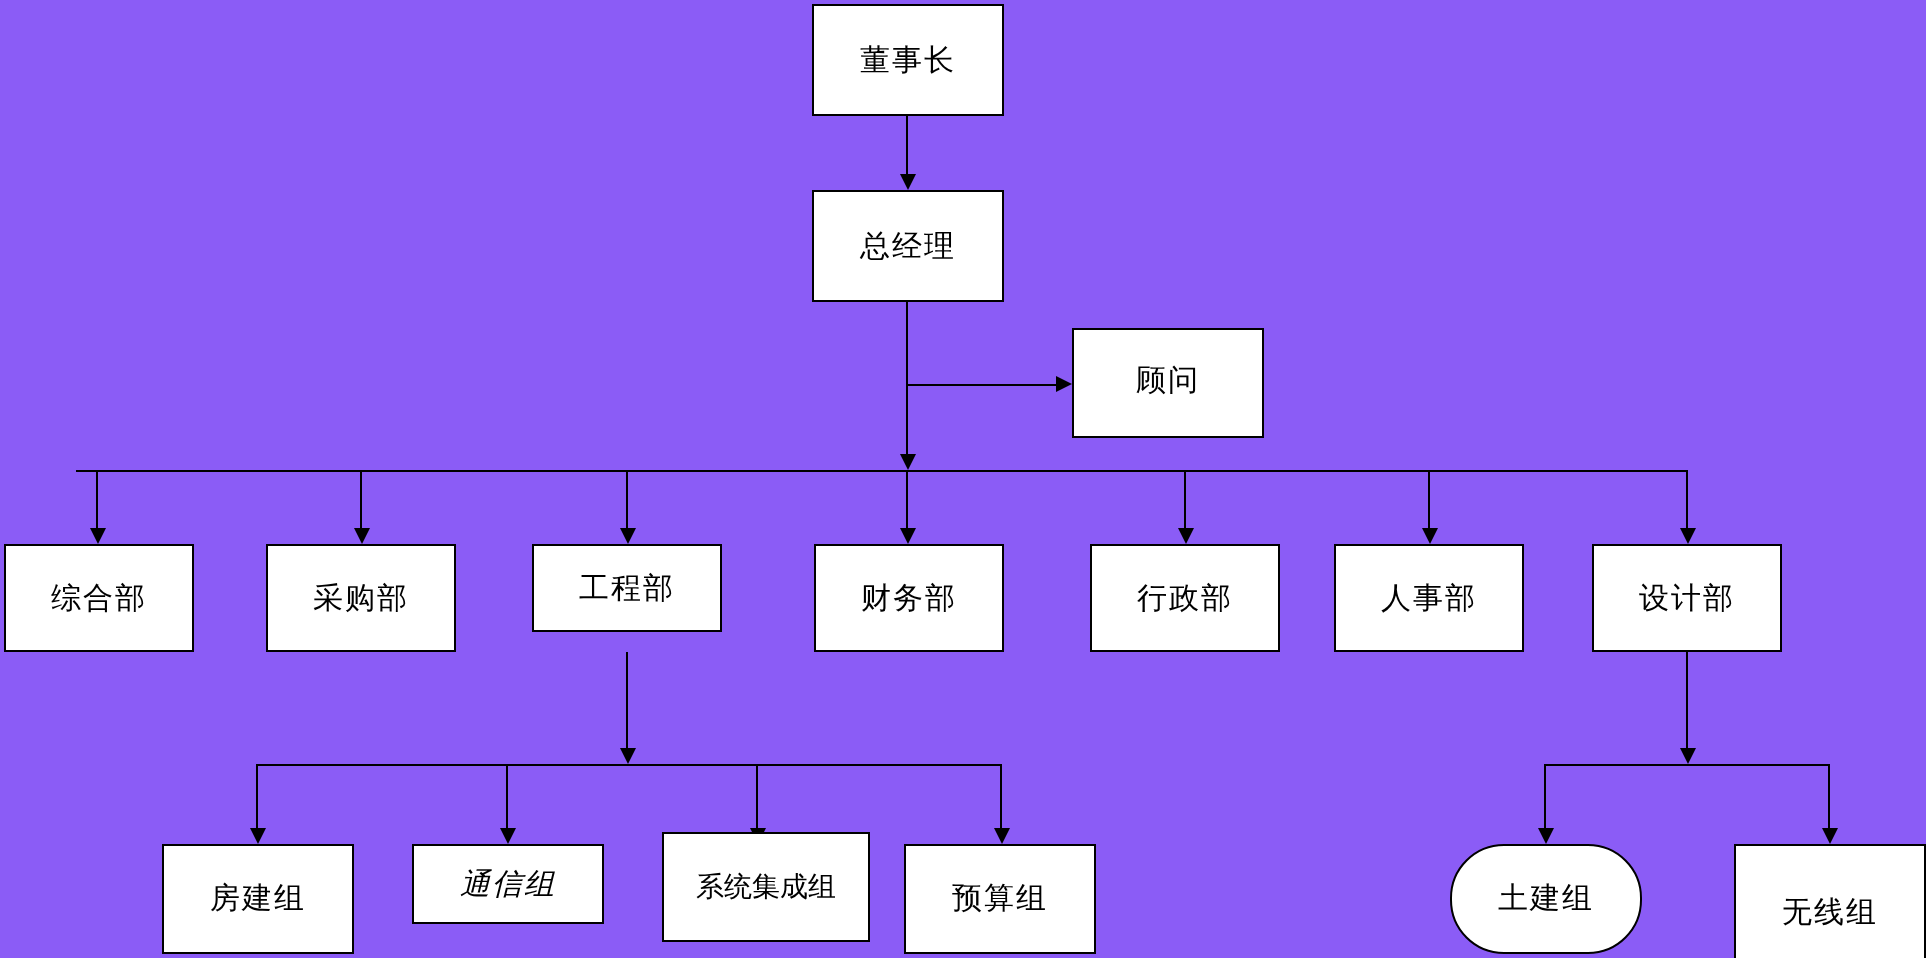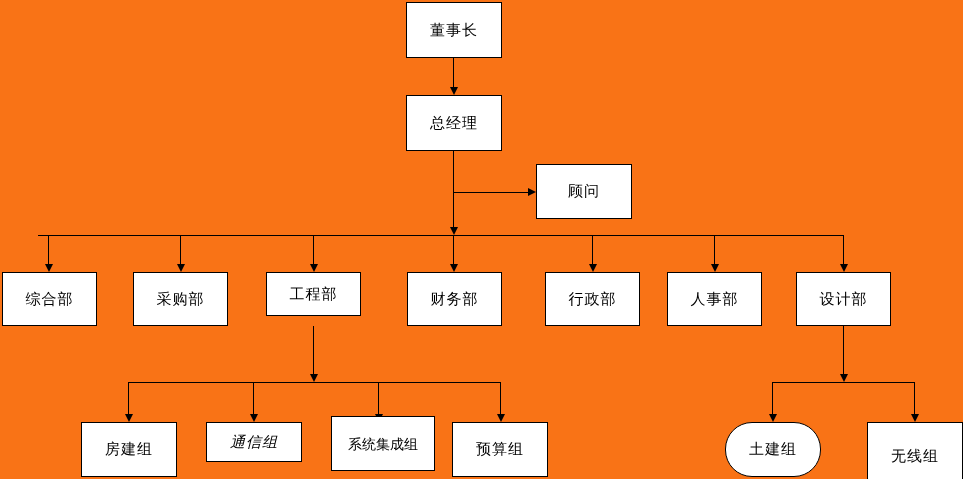--- a/index.html
+++ b/index.html
@@ -4,21 +4,21 @@
 <style>
   html, body {
     margin: 0;
     padding: 0;
     background: #ffffff;
   }
   #canvas {
     position: relative;
     width: 963px;
     height: 479px;
-    background: #f97316;
+    background: #8b5cf6;
     font-family: "DejaVu Sans", "Liberation Sans", sans-serif;
     overflow: hidden;
   }
   .node {
     position: absolute;
     box-sizing: border-box;
     border: 1px solid #000000;
     background: #ffffff;
     display: flex;
     align-items: center;

